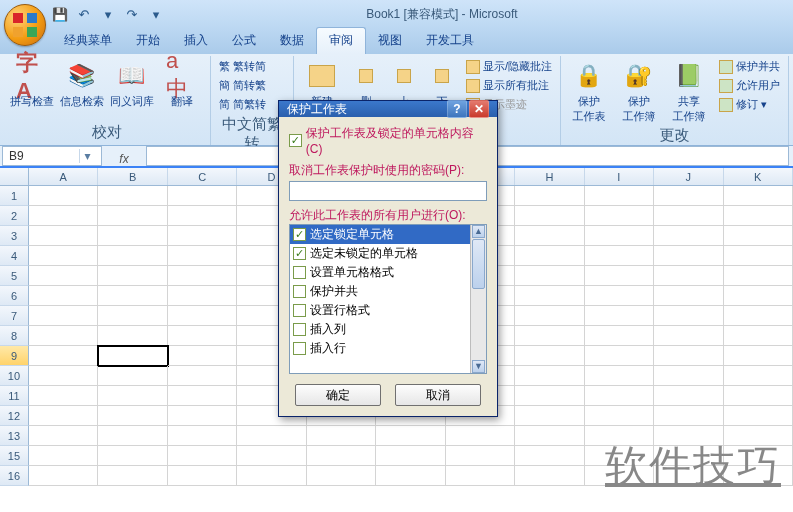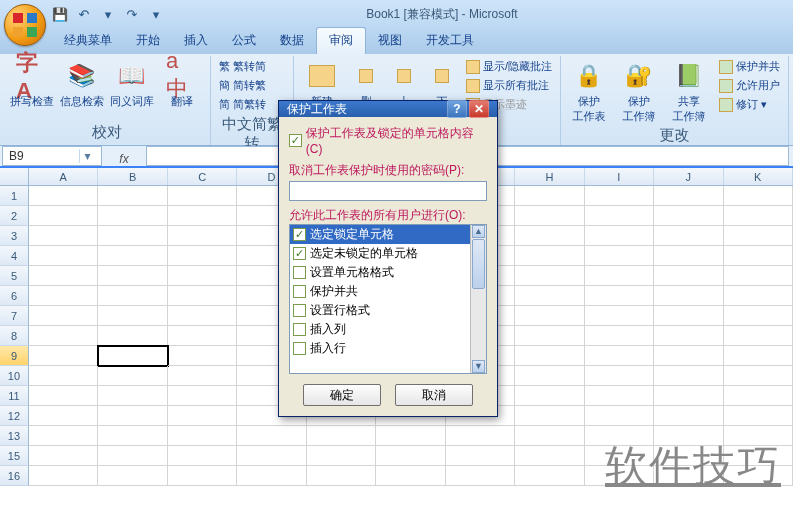--- a/index.html
+++ b/index.html
@@ -61,21 +61,21 @@
 .lbl { color: #be185d; }
 .passbox { width: 100%; height: 20px; border: 1px solid #7f9db9; background: #fff; margin: 2px 0 6px; }
 .permlist { border: 1px solid #7f9db9; background: #fff; height: 150px; overflow: hidden; position: relative; }
 .permlist .scrollbar { position: absolute; right: 0; top: 0; bottom: 0; width: 16px; background: #e8e8e8; border-left: 1px solid #bcbcbc; }
 .scrollbar .thumb { position: absolute; left: 1px; right: 1px; top: 14px; height: 50px; background: linear-gradient(#dfe8f6,#bcd1ec); border: 1px solid #8aa8cc; border-radius: 2px; }
 .scrollbar .arr { position: absolute; left: 1px; right: 1px; height: 13px; background: linear-gradient(#dfe8f6,#bcd1ec); border: 1px solid #8aa8cc; text-align: center; font-size: 9px; line-height: 11px; color: #4a6b94; }
 .perm-item { display: flex; align-items: center; gap: 4px; padding: 1px 3px; font-size: 12px; }
 .perm-item.sel { background: #316ac5; color: #fff; }
 .perm-item.sel .chk { color: #3a7a1a; }
 .dlg-buttons { display: flex; justify-content: center; gap: 14px; margin-top: 10px; }
-.dlg-btn { width: 78px; height: 22px; background: linear-gradient(#fdfdfd,#e6e6e6); border: 1px solid #707070; border-radius: 2px; font-size: 12px; cursor: pointer; }
+.dlg-btn { width: 86px; height: 22px; background: linear-gradient(#fdfdfd,#e6e6e6); border: 1px solid #707070; border-radius: 2px; font-size: 12px; cursor: pointer; }
 
 
 .watermark { position: absolute; right: 12px; bottom: 18px; font-size: 42px; color: #888; font-family: SimSun, serif; letter-spacing: 2px; pointer-events: none; text-decoration: underline; }
 </style>
 </head>
 <body>
 
 <div class="titlebar">
   <div class="office-btn"></div>
   <div class="qat">

